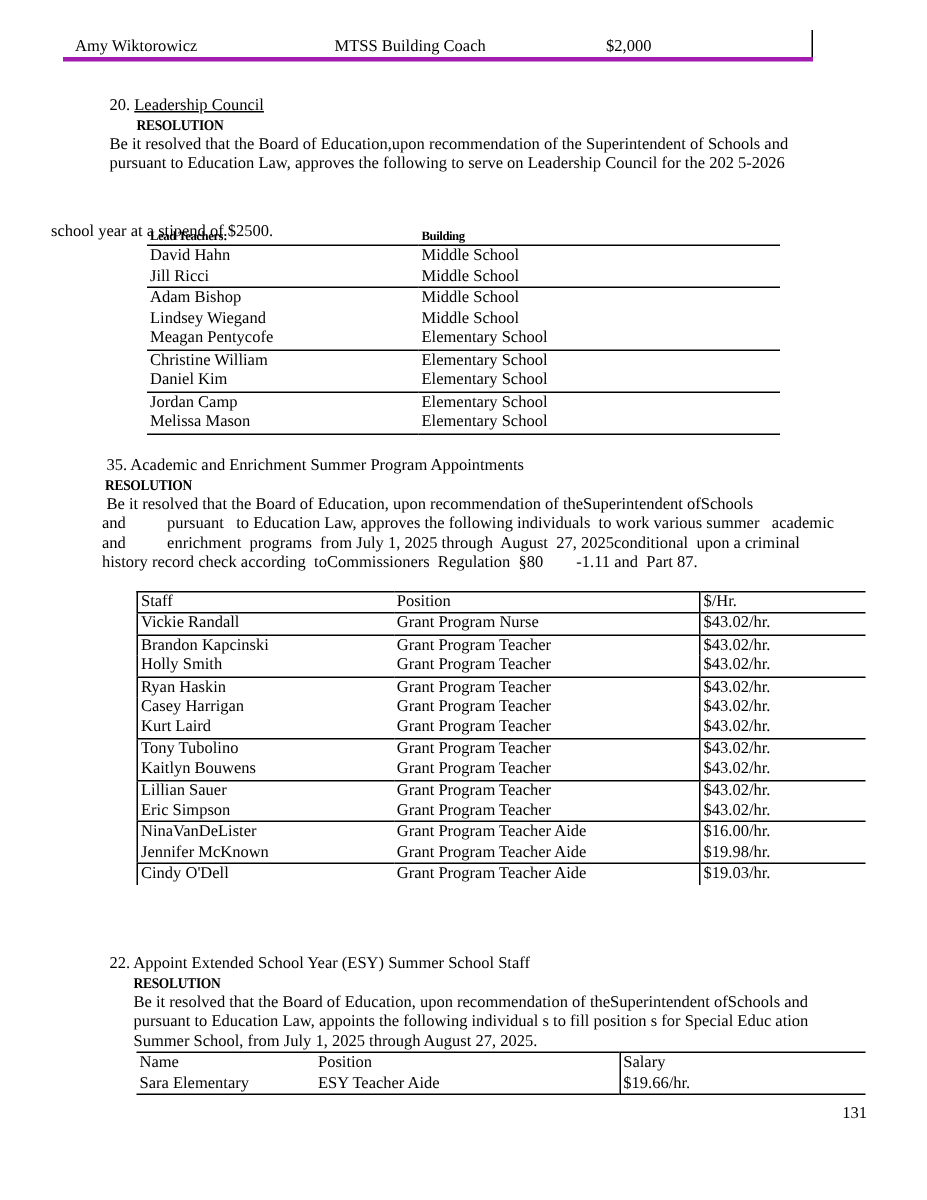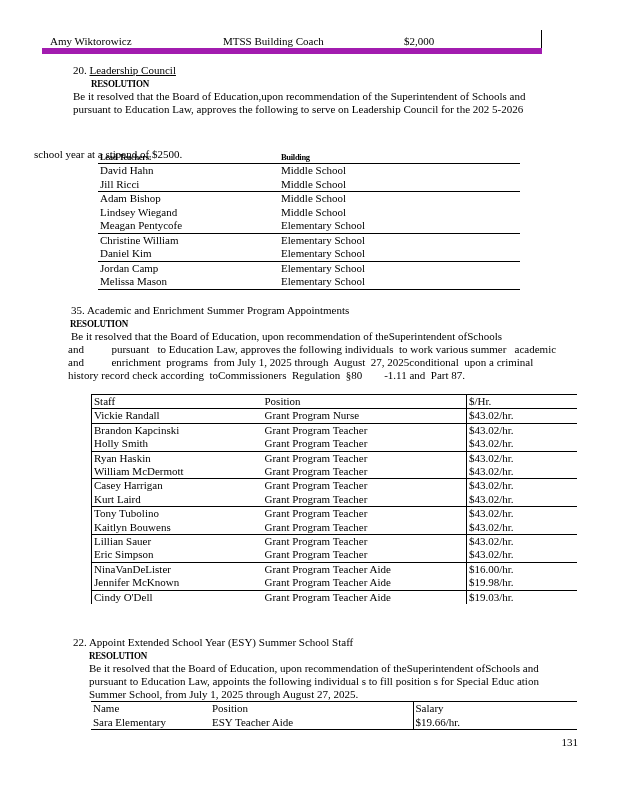--- a/index.html
+++ b/index.html
@@ -2,21 +2,21 @@
 <html><head>
 <meta charset="utf-8">
 <style>
   html, body { margin: 0; padding: 0; background: #ffffff; }
   body {
     width: 618px; height: 800px; position: relative; overflow: hidden;
     font-family: "Liberation Serif", "DejaVu Serif", serif;
     font-size: 11px; color: #000; line-height: 13.5px;
   }
   .abs { position: absolute; }
-  .top-row { left: 42px; top: 34px; width: 500px; height: 14px; border-bottom: 6px solid #a21caf; }
+  .top-row { left: 42px; top: 24px; width: 500px; height: 14px; border-bottom: 3px solid #a21caf; }
   .top-row .vr { position: absolute; right: 0; top: -4px; height: 18px; border-right: 1px solid #000; }
   .top-row span { position: absolute; top: 1px; white-space: nowrap; }
   .sec-title { white-space: nowrap; }
   .u { text-decoration: underline; }
   .res { font-weight: bold; font-size: 9px; letter-spacing: -0.2px; transform: scaleY(1.1); transform-origin: left top; }
   .para { white-space: nowrap; }
   table { border-collapse: collapse; position: absolute; font-size: 11px; }
   td { padding: 0 0 0 2px; height: 13.5px; line-height: 13.5px; white-space: nowrap; vertical-align: bottom; }
   .lt td { }
   .lt .hdr td { font-weight: bold; font-size: 8.5px; letter-spacing: -0.3px; border-bottom: 1.5px solid #000; height: 11px; line-height: 11px; }
@@ -129,25 +129,20 @@
   <tr class="grp-end">
         <td>Holly Smith</td>
         <td>Grant Program  Teacher</td>
         <td class="c3">$43.02/hr.</td>
       </tr>
   <tr>
         <td>Ryan Haskin</td>
         <td>Grant Program  Teacher</td>
         <td class="c3">$43.02/hr.</td>
       </tr>
-  <tr class="grp-end">
-        <td>William McDermott</td>
-        <td>Grant Program  Teacher</td>
-        <td class="c3">$43.02/hr.</td>
-      </tr>
   <tr>
         <td>Casey Harrigan</td>
         <td>Grant Program  Teacher</td>
         <td class="c3">$43.02/hr.</td>
       </tr>
   <tr class="grp-end">
         <td>Kurt Laird</td>
         <td>Grant Program  Teacher</td>
         <td class="c3">$43.02/hr.</td>
       </tr>

